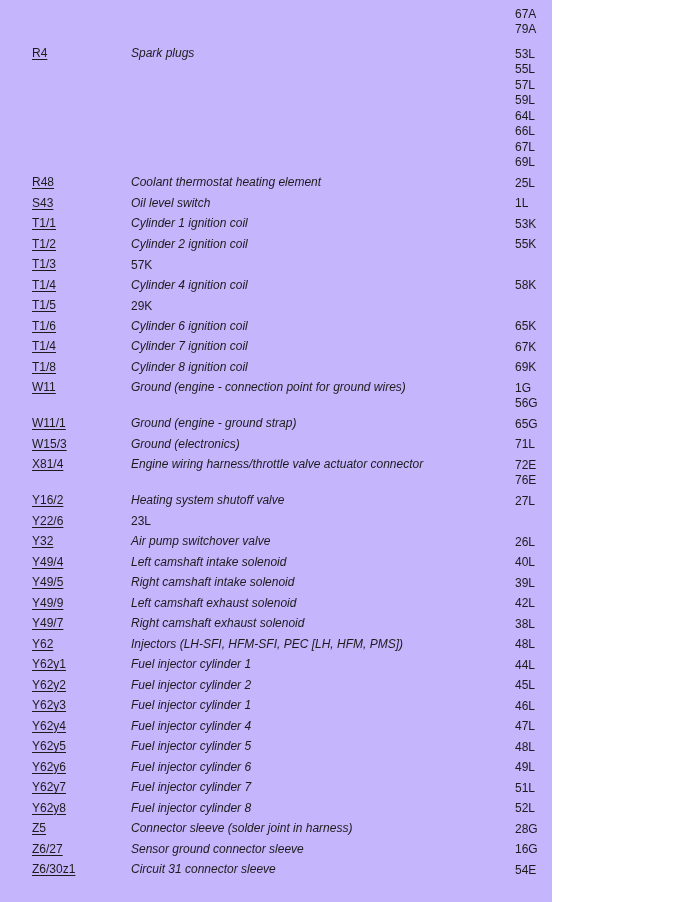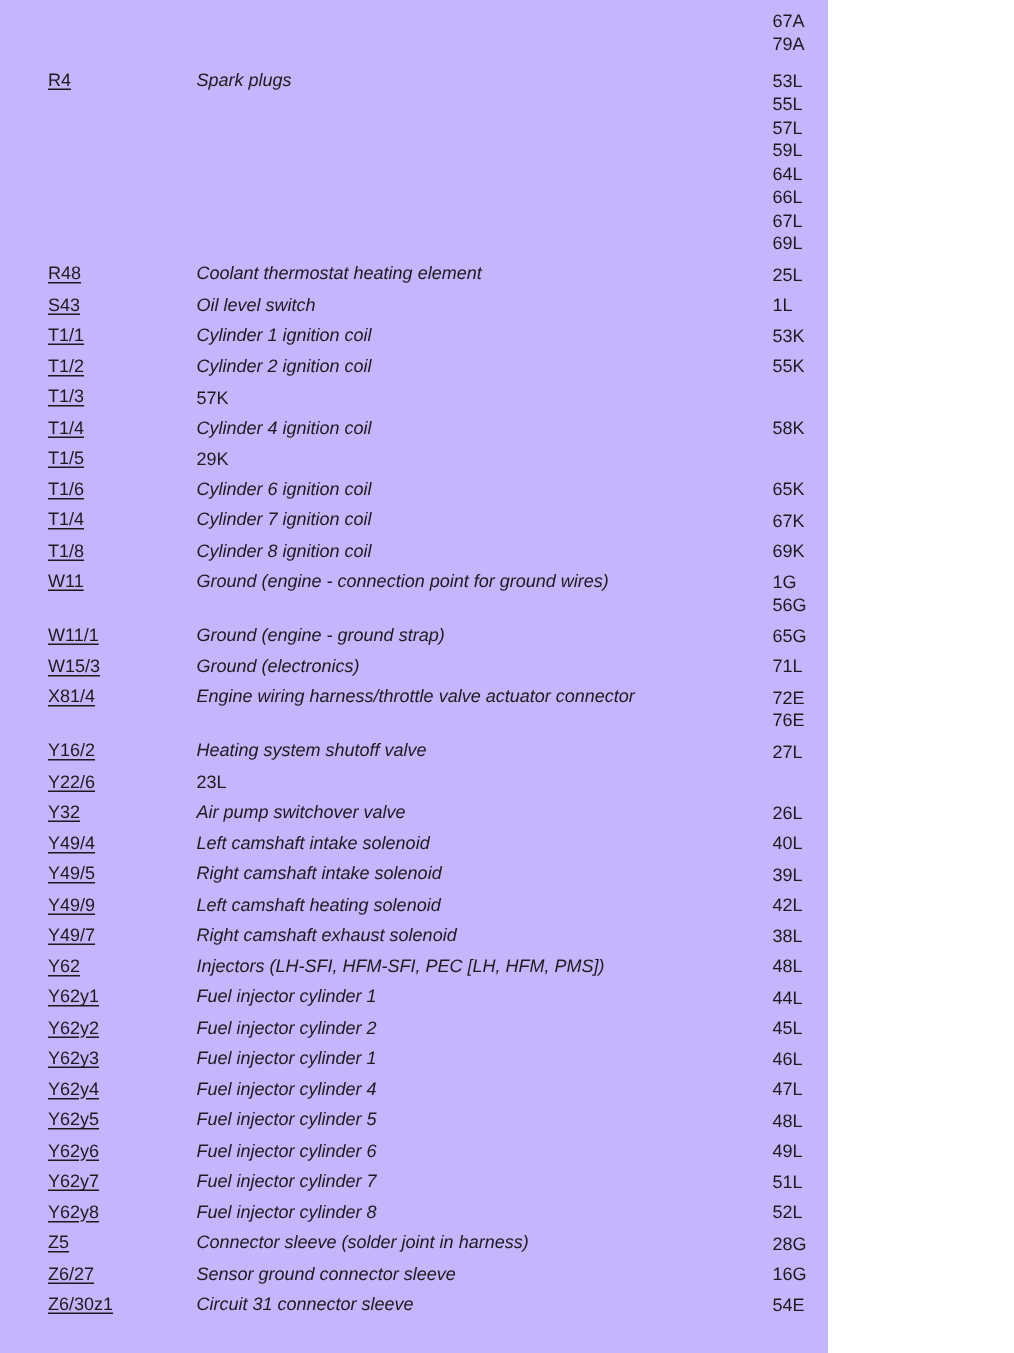--- a/index.html
+++ b/index.html
@@ -269,21 +269,21 @@
     <div class="col-desc">Right camshaft intake solenoid</div>
     <div class="col-loc">
           <div class="loc-line">39L</div>
         </div>
   </div>
 
   <div class="entry">
     <div class="col-code">
       <span class="code">Y49/9</span>
     </div>
-    <div class="col-desc">Left camshaft heating solenoid</div>
+    <div class="col-desc">Left camshaft exhaust solenoid</div>
     <div class="col-loc">
           <div class="loc-line">42L</div>
         </div>
   </div>
 
   <div class="entry">
     <div class="col-code">
       <span class="code">Y49/7</span>
     </div>
     <div class="col-desc">Right camshaft exhaust solenoid</div>

